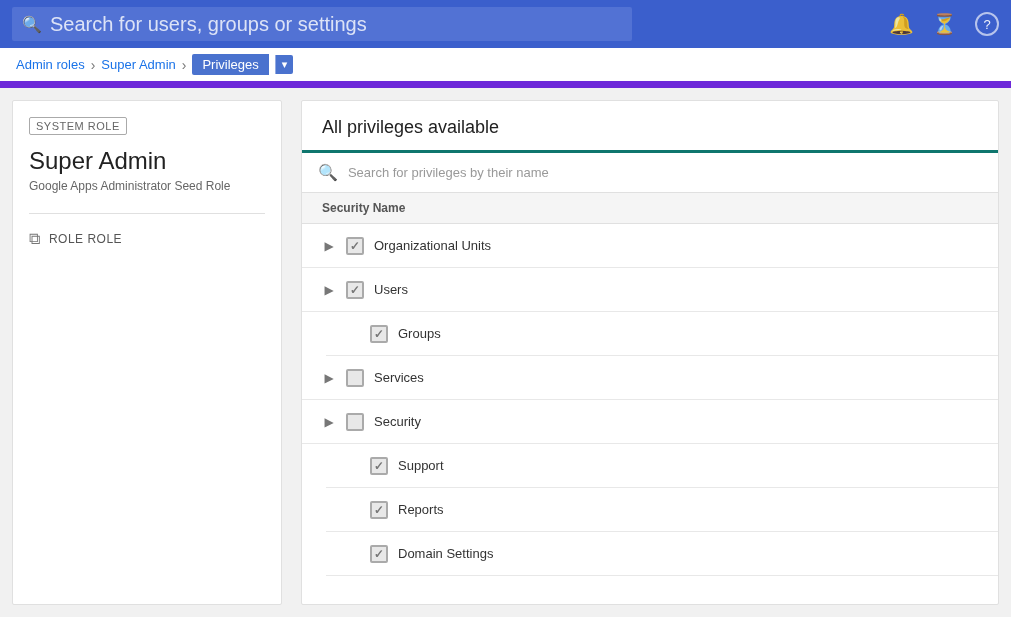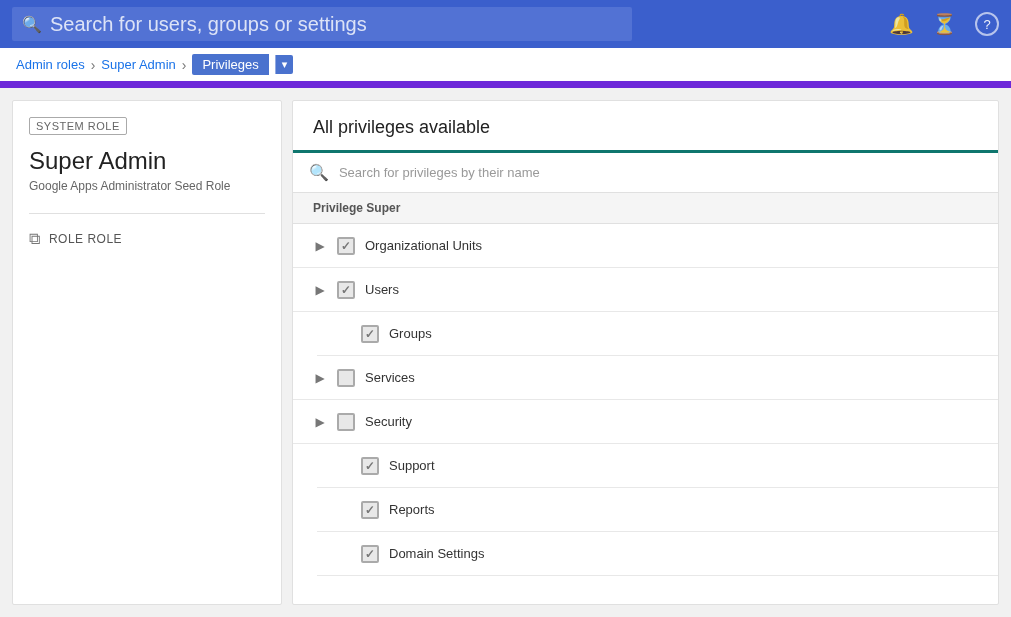--- a/index.html
+++ b/index.html
@@ -78,21 +78,21 @@
       border-radius: 0 2px 2px 0;
       cursor: pointer;
       font-size: 11px;
     }
 
     
     .main-container {
       display: flex;
       height: calc(617px - 48px - 40px);
       padding: 12px;
-      gap: 10px;
+      gap: 19px;
     }
 
     
     .left-panel {
       background: #fff;
       width: 270px;
       min-width: 270px;
       border: 1px solid #e0e0e0;
       border-radius: 2px;
       padding: 16px;
@@ -261,21 +261,21 @@
     </div>
   </div>
 
   <div class="right-panel">
     <div class="panel-title">All privileges available</div>
     <div class="privileges-search">
       <span class="search-icon-small">🔍</span>
       <input type="text" placeholder="Search for privileges by their name" style="">
     </div>
     <div class="privilege-table">
-      <div class="table-header">Privilege Super</div>
+      <div class="table-header">Security Name</div>
 
     <div class="privilege-row">
           <span class="expand-arrow">▶</span>
           <div class="checkbox-icon checked"></div>
           <span class="privilege-name">Organizational Units</span>
         </div>
         <div class="privilege-row">
           <span class="expand-arrow">▶</span>
           <div class="checkbox-icon checked"></div>
           <span class="privilege-name">Users</span>

